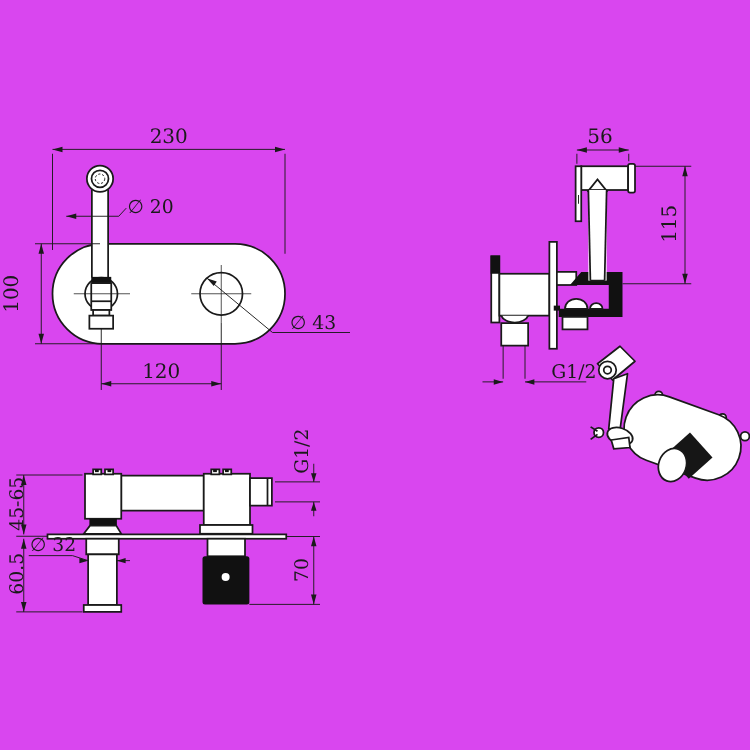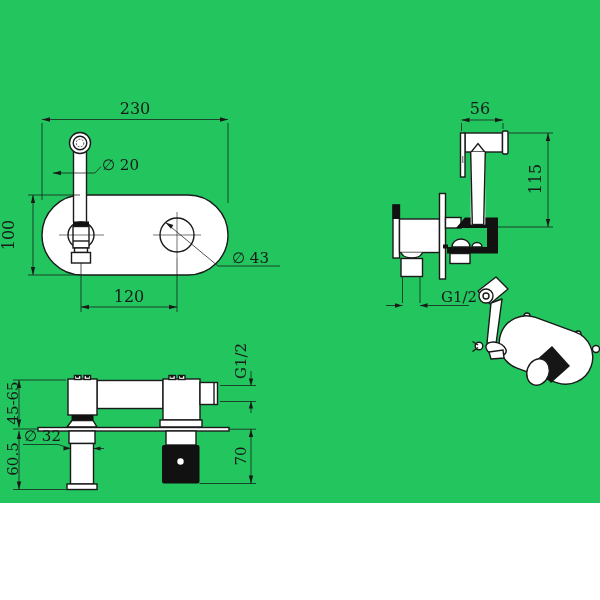--- a/index.html
+++ b/index.html
@@ -1,16 +1,16 @@
 <!DOCTYPE html>
 <html><head>
 <meta charset="utf-8">
 <style>
   html,body{margin:0;padding:0;background:#ffffff;}
-  #stage{position:relative;width:600px;height:503px;background:#22c55e;overflow:hidden;
+  #stage{position:relative;width:600px;height:600px;background:#d946ef;overflow:hidden;
          font-family:"DejaVu Serif","Liberation Serif",serif;}
   svg{display:block;}
   .ol   {fill:none;stroke:#1a1a1a;stroke-width:1.4;}
   .olf  {fill:#ffffff;stroke:#1a1a1a;stroke-width:1.4;}
   .blk  {fill:#111111;stroke:none;}
   .thin {fill:none;stroke:#1a1a1a;stroke-width:0.75;}
   .cl   {fill:none;stroke:#1a1a1a;stroke-width:0.6;}
   .ar   {fill:#1a1a1a;stroke:none;}
   .dimtext{fill:#1a1a1a;font-size:16px;font-family:"DejaVu Serif","Liberation Serif",serif;}
   .dimtext-s{fill:#1a1a1a;font-size:15px;font-family:"DejaVu Serif","Liberation Serif",serif;}

